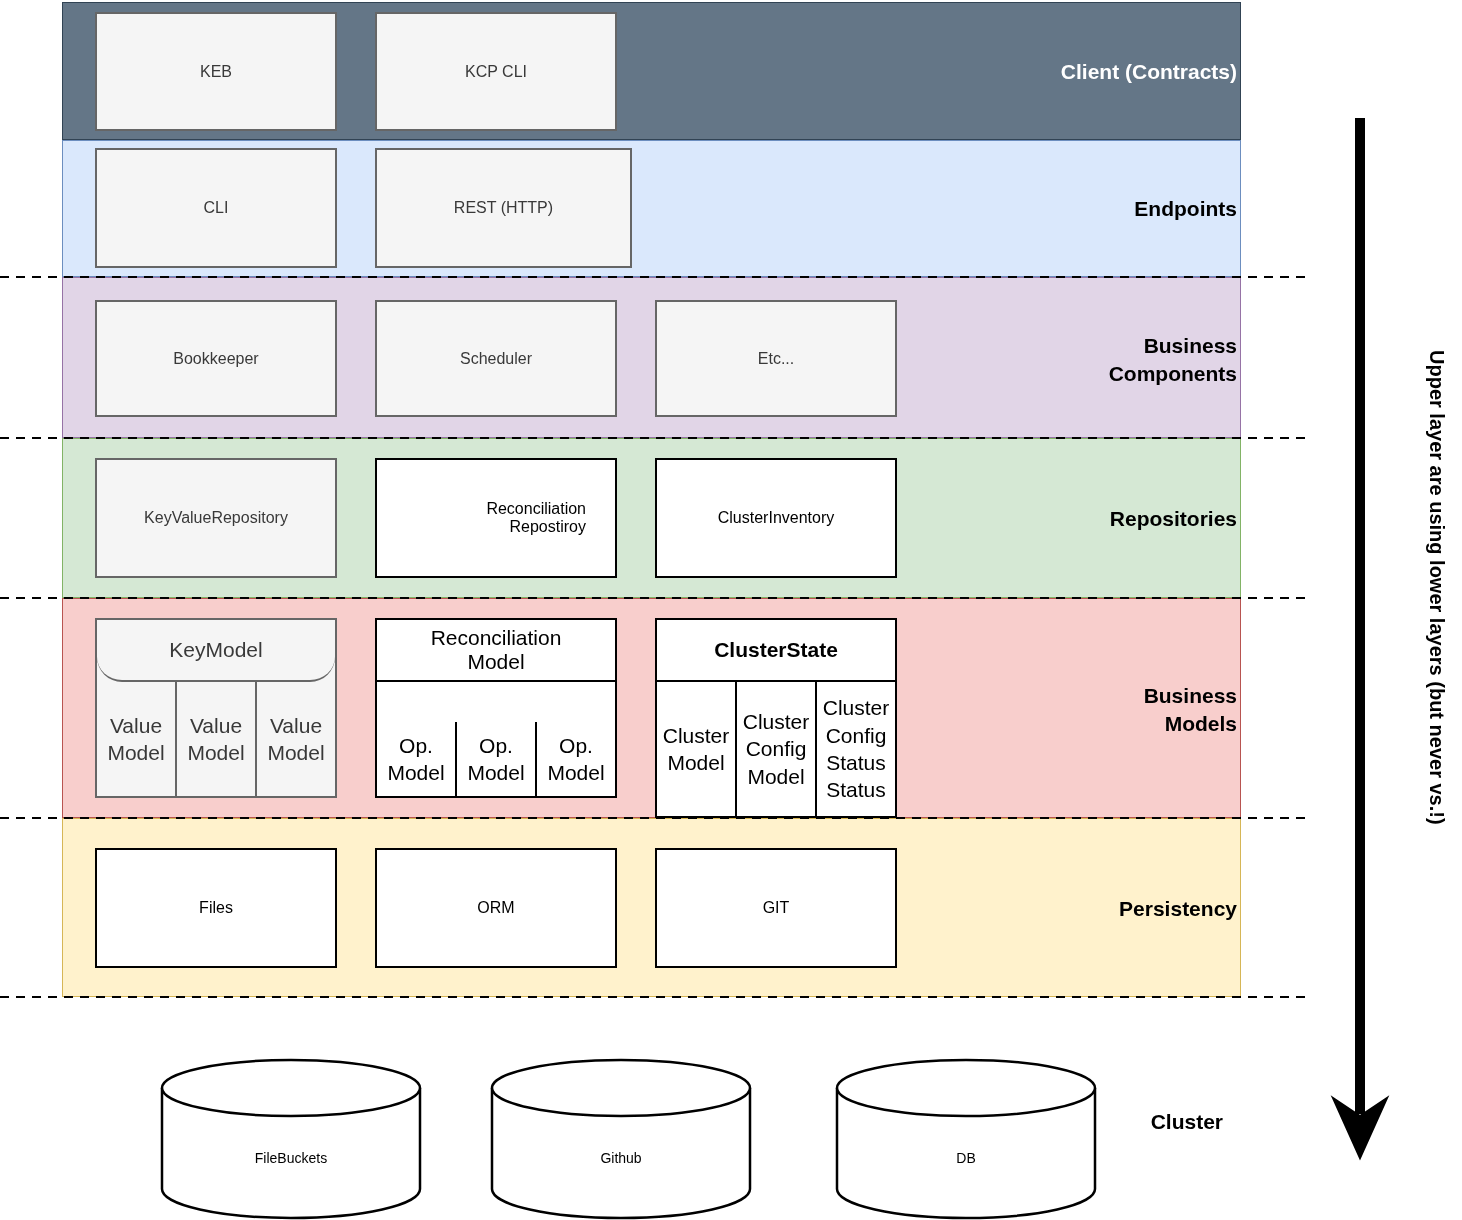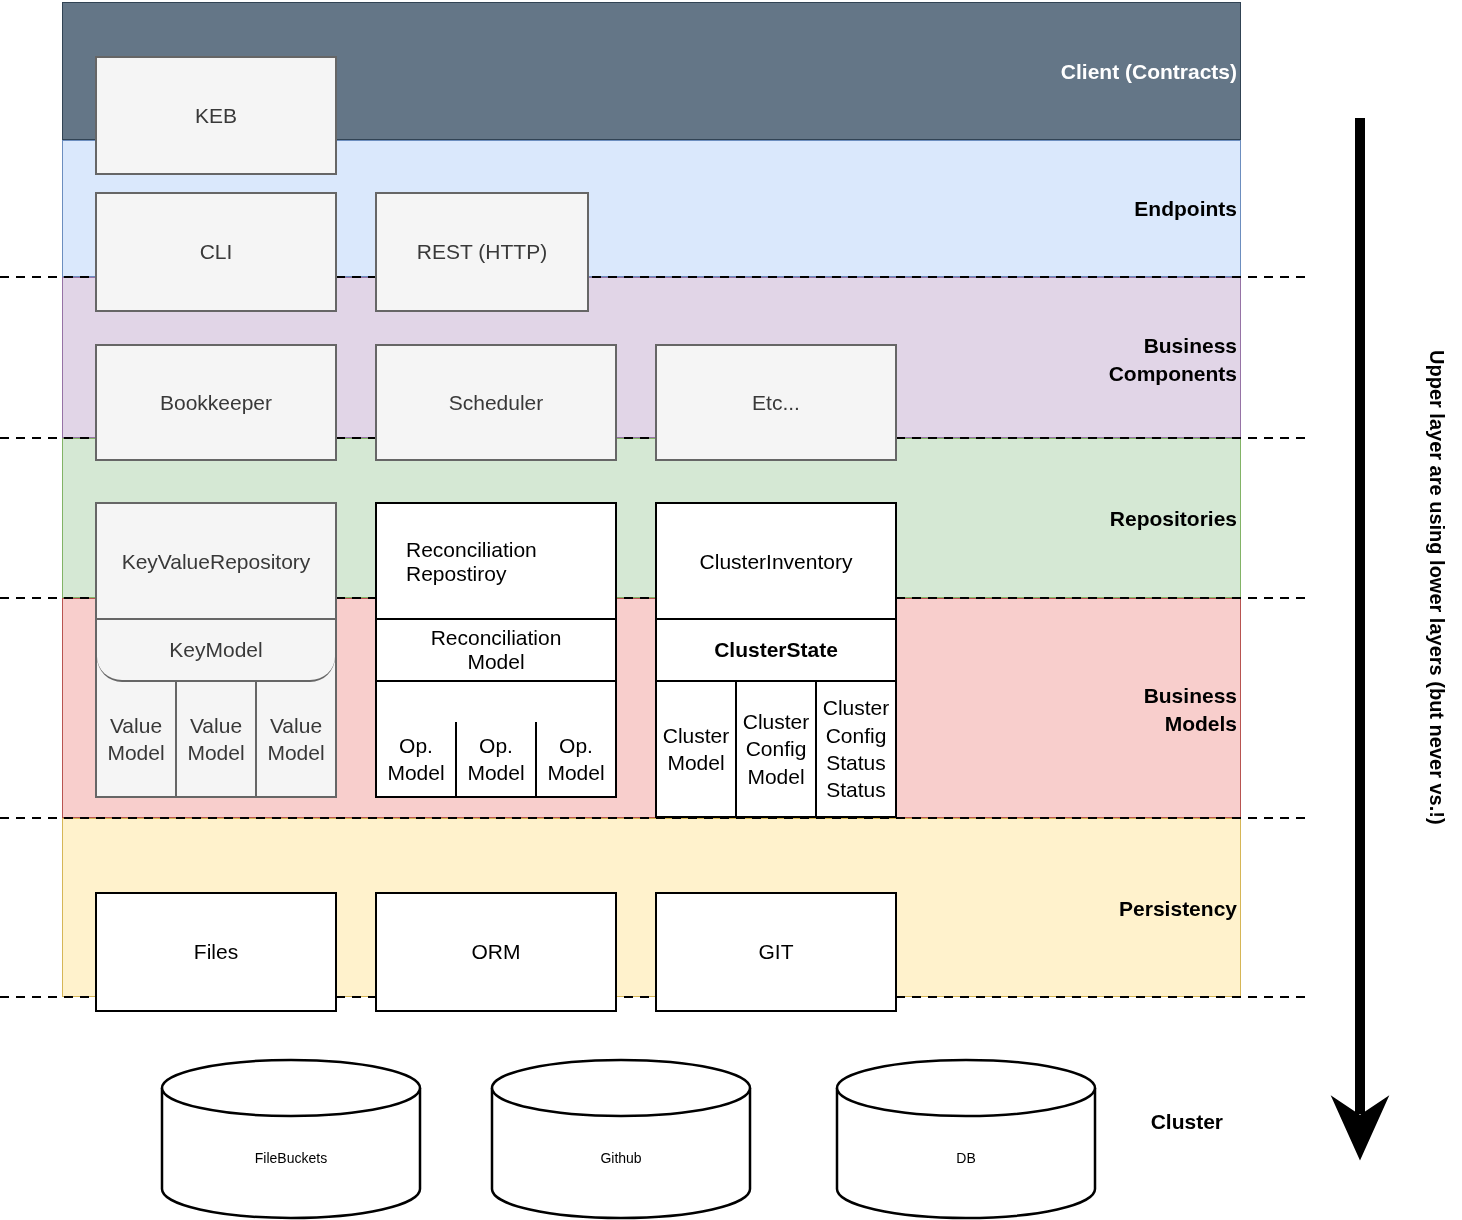--- a/index.html
+++ b/index.html
@@ -10,21 +10,21 @@
   
   .band{position:absolute;left:62px;width:1179px;border:1px solid transparent;box-sizing:border-box;}
   .band-label{
     position:absolute;right:225px;font-weight:bold;font-size:21px;line-height:28px;
     text-align:right;color:#000;transform:translateY(-50%);
   }
   .band-label.light{color:#ffffff;}
   
   .box{
     position:absolute;display:flex;align-items:center;justify-content:center;
-    text-align:left;font-size:21px;box-sizing:border-box;padding:4px;margin-top:44px;
+    text-align:right;font-size:16px;box-sizing:border-box;padding:4px;
   }
   .box.gray{background:#f5f5f5;border:2px solid #666666;color:#393939;}
   .box.white{background:#ffffff;border:2px solid #000000;color:#000000;}
   
   .mtable{position:absolute;display:flex;flex-direction:column;box-sizing:border-box;}
   .mtable.gray{background:#f5f5f5;border:2px solid #666666;color:#393939;}
   .mtable.white{background:#ffffff;border:2px solid #000000;color:#000000;}
   .mtable .thead{
     height:60px;flex:none;display:flex;align-items:center;justify-content:center;
     text-align:center;font-size:21px;line-height:1.15;
@@ -85,25 +85,28 @@
   <div class="band-label light" style="top:72px;">Client (Contracts)</div>
   <div class="band-label" style="top:209px;">Endpoints</div>
   <div class="band-label" style="top:360px;width:160px;">Business Components</div>
   <div class="band-label" style="top:519px;">Repositories</div>
   <div class="band-label" style="top:710px;width:120px;">Business Models</div>
   <div class="band-label" style="top:909px;">Persistency</div>
 
   <div class="box gray" style="left:95px;top:12px;width:242px;height:119px;">
     <span>KEB</span>
   </div>
+  <div class="box gray" style="left:375px;top:12px;width:242px;height:119px;">
+    <span>KCP CLI</span>
+  </div>
 
   <div class="box gray" style="left:95px;top:148px;width:242px;height:120px;">
     <span>CLI</span>
   </div>
-  <div class="box gray" style="left:375px;top:148px;width:214px;height:120px;">
+  <div class="box gray" style="left:375px;top:148px;width:257px;height:120px;">
     <span>REST (HTTP)</span>
   </div>
 
   <div class="box gray" style="left:95px;top:300px;width:242px;height:117px;">
     <span>Bookkeeper</span>
   </div>
   <div class="box gray" style="left:375px;top:300px;width:242px;height:117px;">
     <span>Scheduler</span>
   </div>
   <div class="box gray" style="left:655px;top:300px;width:242px;height:117px;">

